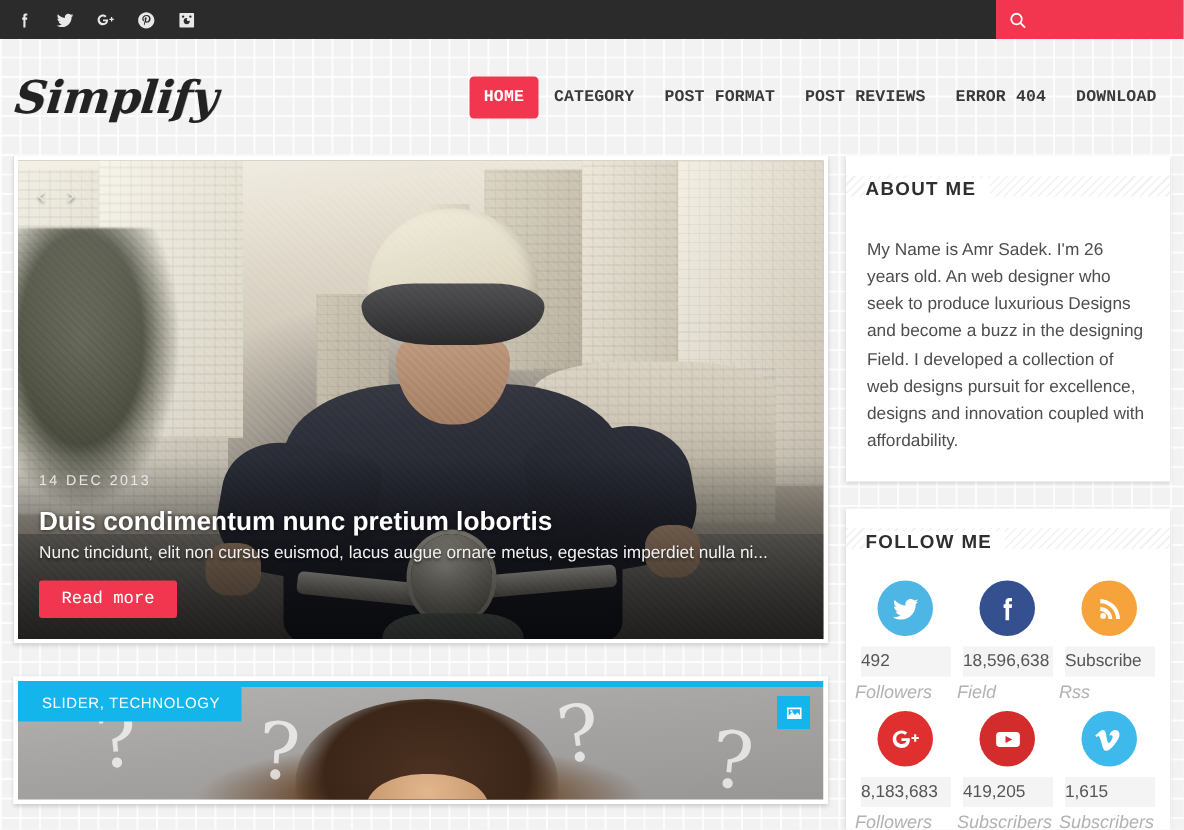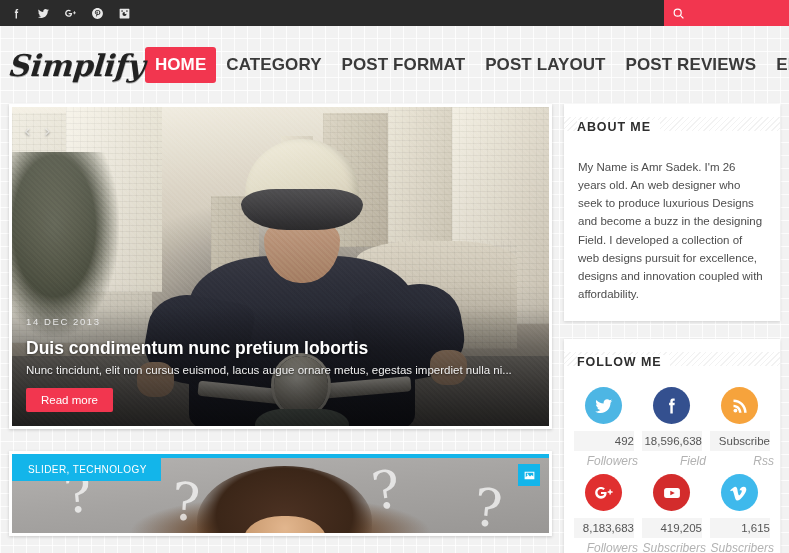--- a/index.html
+++ b/index.html
@@ -90,28 +90,29 @@
     cursor: pointer;
     transform: skewX(-6deg);
     text-shadow: 0.5px 0.5px 0 rgba(0,0,0,0.25);
   }
   .nav {
     display: flex;
     align-items: center;
     gap: 0px;
   }
   .nav-item {
-    font-size: 17px;
+    font-size: 11px;
     font-weight: bold;
     color: #3a3a3a;
     letter-spacing: 0.1px;
     padding: 7px 10px;
     cursor: pointer;
     white-space: nowrap;
     text-transform: uppercase;
+    font-family: Liberation Mono, monospace;
   }
   .nav-item.active {
     background: #f2364f;
     color: #fff;
     border-radius: 3px;
     padding: 8px 10px;
   }
 
   
   .wrap {
@@ -247,21 +248,21 @@
     font-size: 11.5px; color: #f0f0f0; line-height: 1.35;
     margin-bottom: 9px; text-shadow: 0 1px 2px rgba(0,0,0,.6);
   }
   .read-more {
     display: inline-block;
     background: #f2364f; color: #fff;
     font-size: 11.5px;
     padding: 6px 15px;
     border: 0; border-radius: 2px;
     cursor: pointer;
-    font-family: Liberation Sans, sans-serif;
+    font-family: Liberation Mono, monospace;
   }
 
   
   .post-card {
     margin-top: 22px;
     width: 543px;
     background: #fff;
     border: 3px solid #fff;
     box-shadow: 0 1px 3px rgba(0,0,0,.18);
     position: relative;
@@ -349,21 +350,21 @@
     color: #4d4d4d;
   }
 
   .social-grid {
     display: flex;
     flex-wrap: wrap;
     padding: 8px 6px 6px;
   }
   .social-cell {
     width: 33.333%;
-    text-align: right;
+    text-align: left;
     margin-bottom: 6px;
     cursor: pointer;
   }
   .social-circle {
     width: 37px; height: 37px;
     border-radius: 50%;
     margin: 0 auto 7px;
     display: flex; align-items: center; justify-content: center;
   }
   .social-circle svg { width: 20px; height: 20px; fill: #fff; }
@@ -425,21 +426,20 @@
     </button>
   </div>
 </div>
 
 <div class="header">
   <div class="logo">Simplify</div>
   <nav class="nav">
     <div class="nav-item active">HOME</div>
     <div class="nav-item">CATEGORY</div>
     <div class="nav-item">POST FORMAT</div>
-    <div class="nav-item">POST LAYOUT</div>
     <div class="nav-item">POST REVIEWS</div>
     <div class="nav-item">ERROR 404</div>
     <div class="nav-item">DOWNLOAD</div>
   </nav>
 </div>
 
 <div class="wrap">
 
   <div class="content">
 

